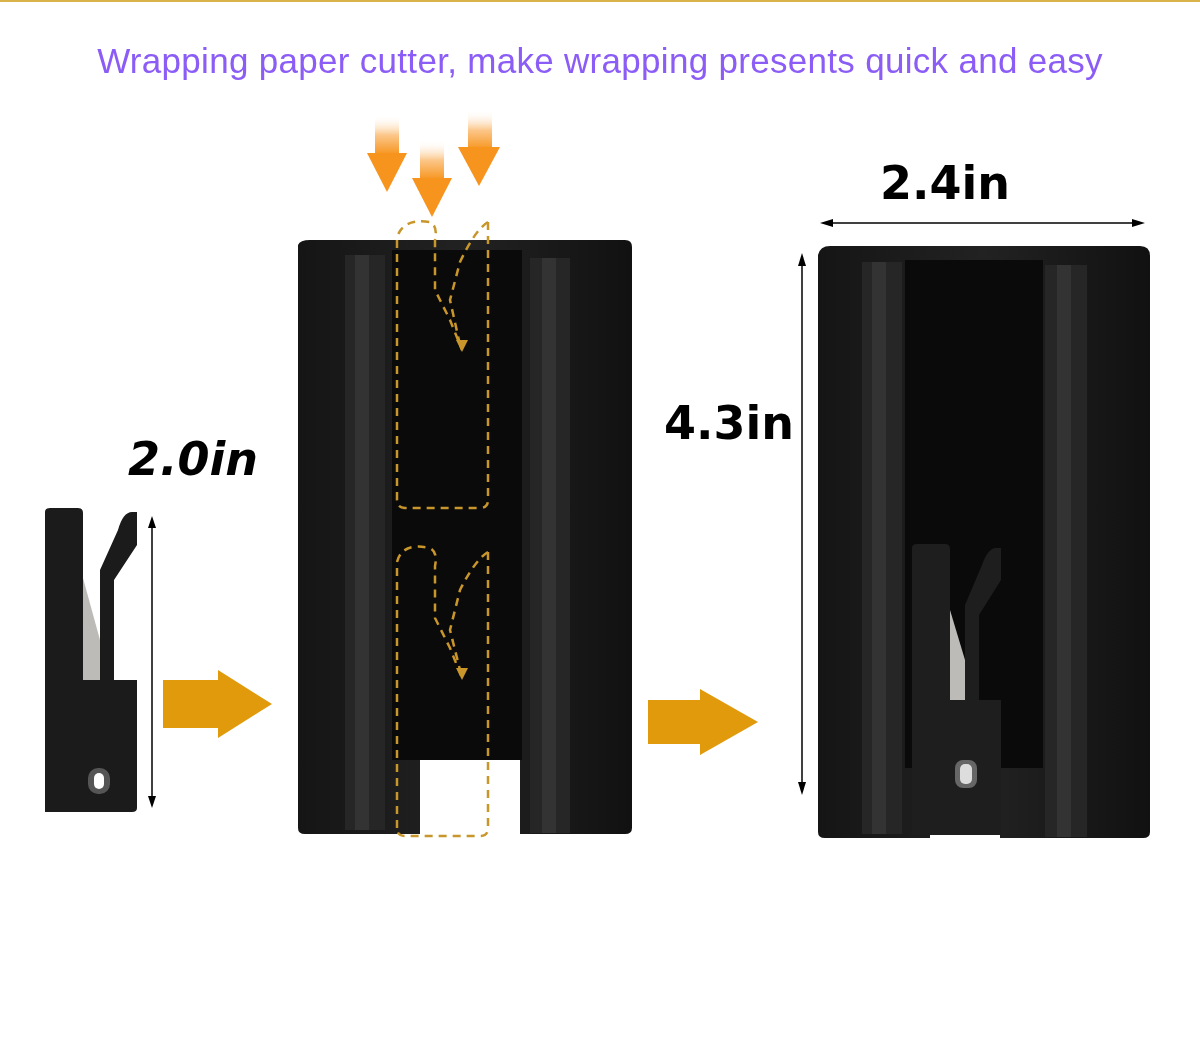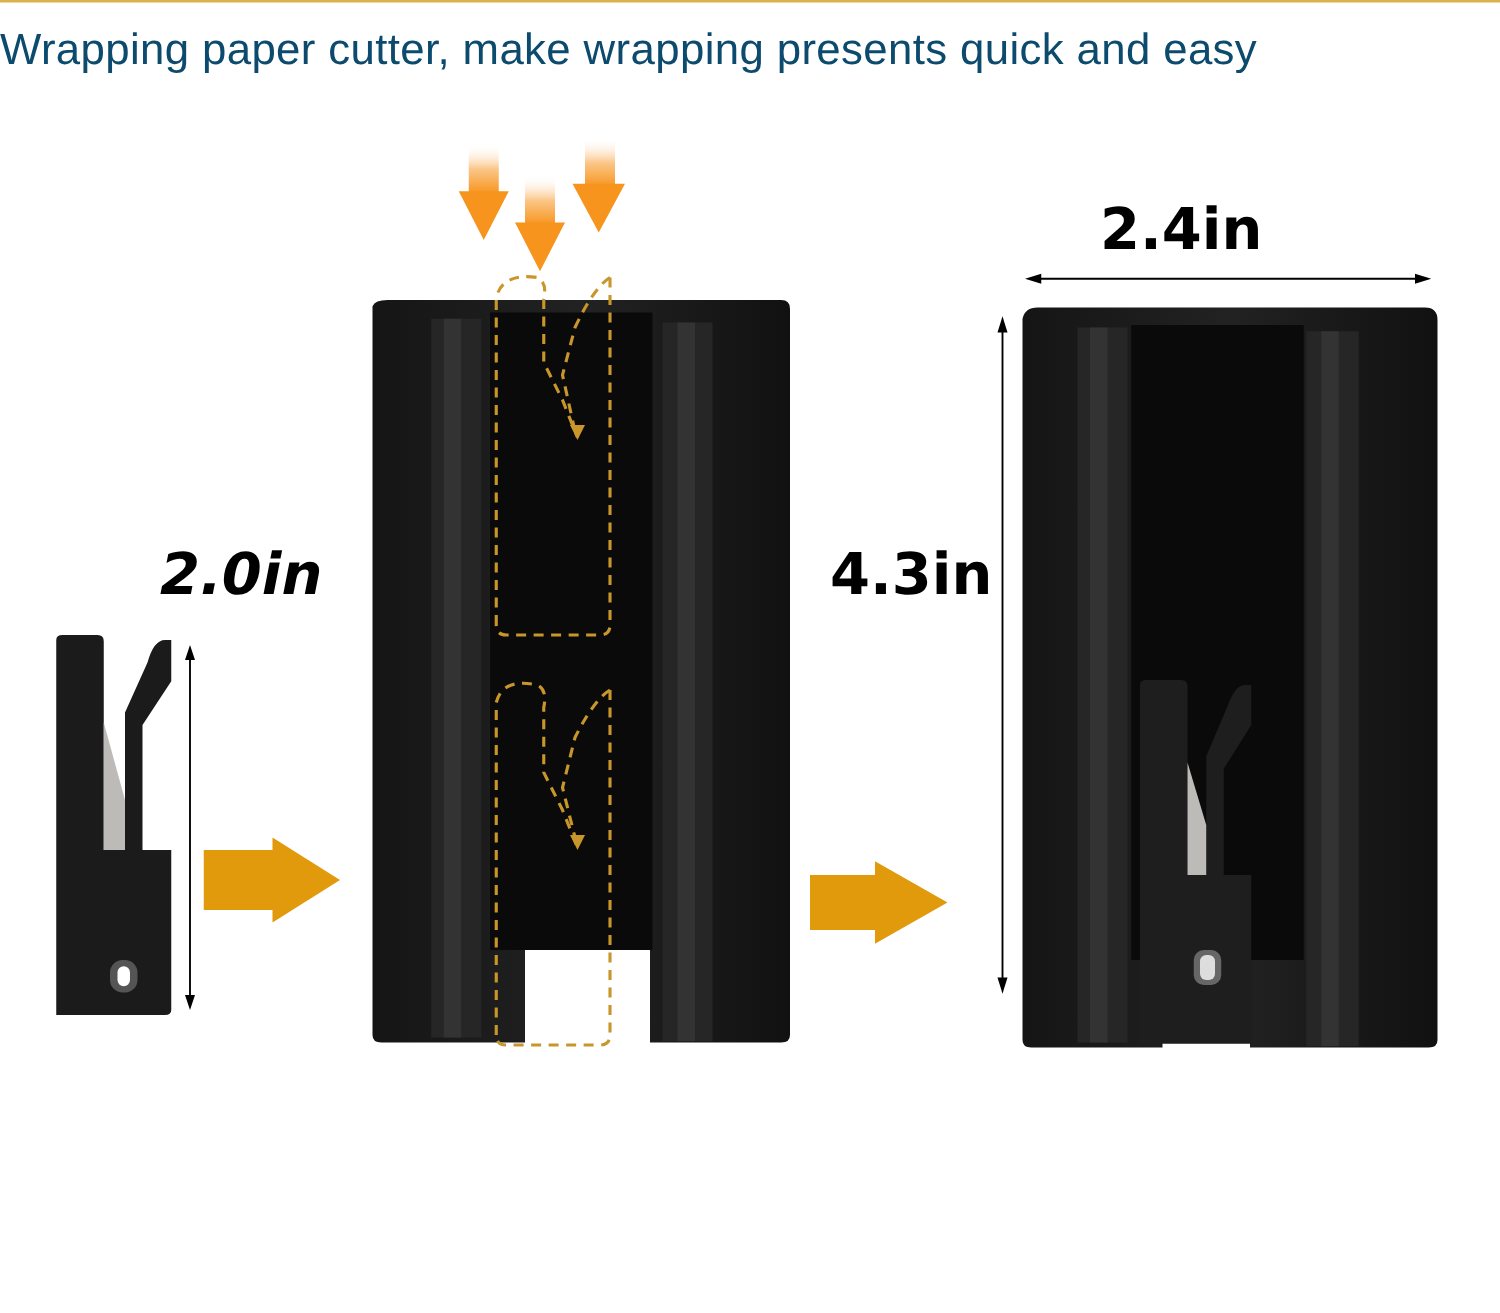--- a/index.html
+++ b/index.html
@@ -1,29 +1,29 @@
 <!DOCTYPE html>
 <html><head>
 <meta charset="utf-8">
 <style>
   html,body{margin:0;padding:0;background:#fff;}
   body{width:1200px;height:1050px;position:relative;overflow:hidden;font-family:"Liberation Sans",sans-serif;}
   .topline{position:absolute;left:0;top:0;width:1200px;height:2px;background:#d9b24a;}
-  .headline{position:absolute;left:0;top:20px;width:1200px;text-align:left;font-size:35px;color:#0c4a6e;letter-spacing:0.3px;}
+  .headline{position:absolute;left:0;top:41px;width:1200px;text-align:center;font-size:35px;color:#8b5cf6;letter-spacing:0.3px;}
   .dim{position:absolute;font-weight:bold;font-size:46px;color:#000;font-family:"DejaVu Sans",sans-serif;}
   svg{position:absolute;left:0;top:0;}
 </style>
 </head>
 <body>
 
 <div class="topline"></div>
 <div class="headline">Wrapping paper cutter, make wrapping presents quick and easy</div>
 
 <div class="dim" style="left:128px;top:432px;font-style:italic;">2.0in</div>
-<div class="dim" style="left:664px;top:432px;text-align:center;">4.3in</div>
+<div class="dim" style="left:664px;top:396px;text-align:center;">4.3in</div>
 <div class="dim" style="left:880px;top:156px;">2.4in</div>
 
 <svg width="1200" height="1050" viewBox="0 0 1200 1050">
   <defs>
     <linearGradient id="ag" x1="0" y1="0" x2="0" y2="1">
       <stop offset="0" stop-color="#fff" stop-opacity="0"></stop>
       <stop offset="0.5" stop-color="#fbc78a"></stop>
       <stop offset="1" stop-color="#f7941d"></stop>
     </linearGradient>
     <linearGradient id="tube" x1="0" y1="0" x2="1" y2="0">

